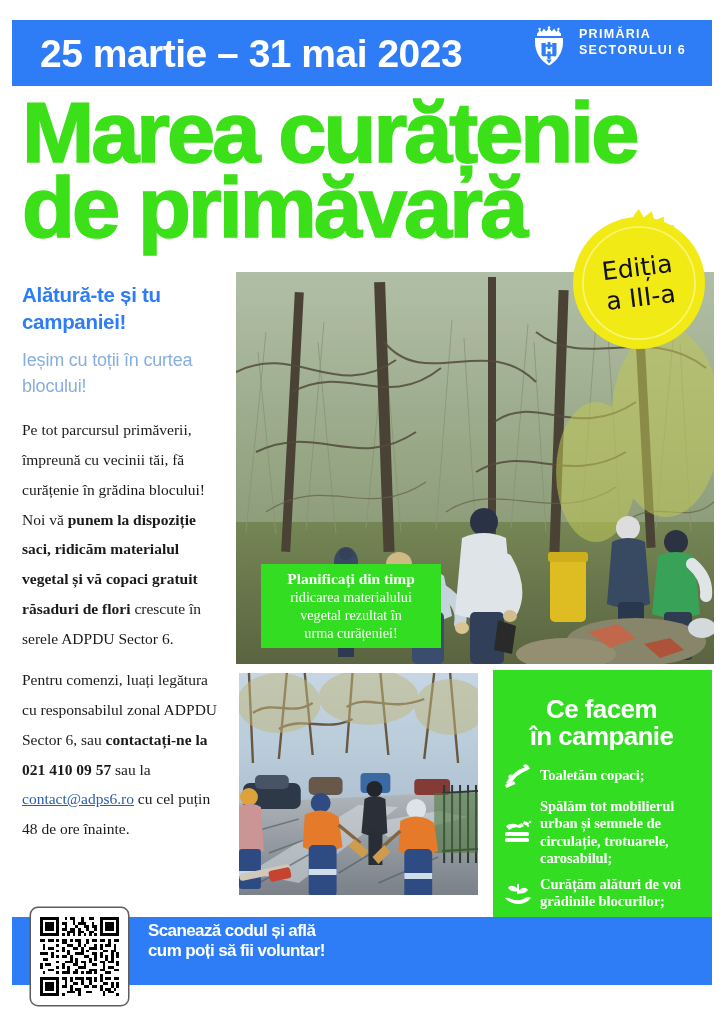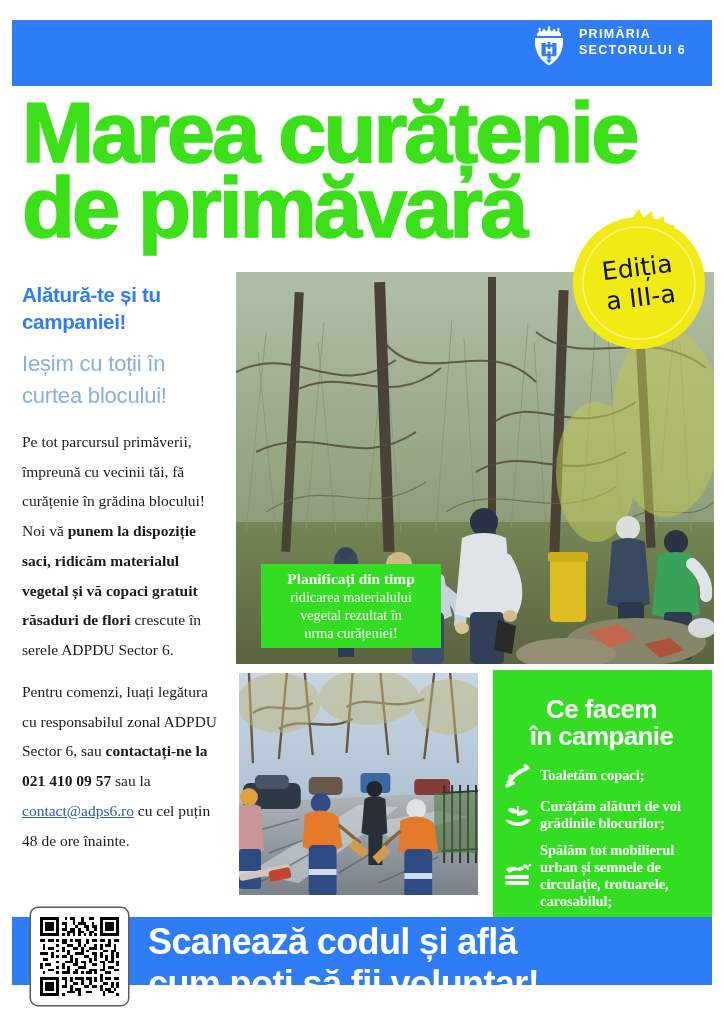--- a/index.html
+++ b/index.html
@@ -55,21 +55,21 @@
   }
   .badge-text span{display:block;white-space:nowrap;}
 
   
   .left-col{position:absolute;left:22px;top:282px;width:198px;}
   .lead-bold{
     color:#2e7cf6;font-size:20.5px;font-weight:700;line-height:1.3;
     letter-spacing:-0.3px;margin:0 0 13px 0;
   }
   .lead-light{
-    color:#86aedf;font-size:22px;font-weight:400;line-height:1.42;
+    color:#86aedf;font-size:18px;font-weight:400;line-height:1.42;
     letter-spacing:-0.2px;margin:0 0 16px 0;
   }
   .body-text{
     color:#1a1a1a;font-family:"Liberation Serif",serif;
     font-size:15.5px;line-height:1.92;margin:0 0 12px 0;
   }
   .body-text b{font-weight:700;}
   .body-text .mail{color:#2a5dad;text-decoration:underline;}
 
   
@@ -120,40 +120,41 @@
     font-size:14.6px;line-height:1.18;letter-spacing:-0.1px;
   }
 
   
   .cta-bar{
     position:absolute;left:12px;top:917px;width:700px;height:68px;
     background:#2e7cf6;
   }
   .cta-text{
     position:absolute;left:148px;top:921px;width:400px;
-    color:#ffffff;font-size:36px;font-weight:700;line-height:1.18;
+    color:#ffffff;font-size:17px;font-weight:700;line-height:1.18;
     letter-spacing:-0.6px;
   }
   .cta-text span{display:block;white-space:nowrap;}
 
   
   .qr-wrap{
     position:absolute;left:31px;top:908px;width:97px;height:97px;
     background:#ffffff;border-radius:7px;
     box-shadow:0 0 0 1.5px #5d5d5d;
     display:flex;align-items:center;justify-content:center;
   }
   .qr-wrap svg{display:block;width:79px;height:79px;shape-rendering:crispEdges;}
 </style>
 </head>
 <body>
 
 <div class="poster">
 
   <div class="header-bar">
+    <div class="header-date">25 martie – 31 mai 2023</div>
     <div class="header-logo-wrap">
       <span class="crest">
         <svg viewBox="0 0 42 54" xmlns="http://www.w3.org/2000/svg">
           <g fill="#ffffff">
             <path d="M9 7h24v3H9z"></path>
             <path d="M10 7l1.6-3.4 2.1 2.4 2.2-3.4 2.3 3 2.8-3.6 2.8 3.6 2.3-3 2.2 3.4 2.1-2.4L32 7z"></path>
             <circle cx="11.6" cy="2.9" r="1.2"></circle>
               <circle cx="21" cy="1.6" r="1.3"></circle>
               <circle cx="30.4" cy="2.9" r="1.2"></circle>
             <path d="M7 12h28v4.2a27 27 0 0 1-14 23.4A27 27 0 0 1 7 16.2z"></path>
@@ -422,44 +423,44 @@
           </g>
             </svg>
         </span>
         <span class="panel-label">Toaletăm copaci;</span>
       </li>
 
       <li class="panel-item">
         <span class="panel-ico">
           <svg viewBox="0 0 30 26" xmlns="http://www.w3.org/2000/svg">
               <g fill="#ffffff">
-            <path d="M15 3 v10" stroke="#ffffff" stroke-width="2"></path>
-            <path d="M15 8 q-7 -6 -10 -1 q4 5 10 3z"></path>
-            <path d="M15 10 q7 -6 10 -1 q-4 5 -10 3z"></path>
-            <path d="M2 17 q5 6 13 6 q8 0 13 -6 q-3 -2 -6 0 q-5 4 -14 1 q-3 -2 -6 -1z"></path>
-          </g>
-            </svg>
-        </span>
-        <span class="panel-label">Curățăm alături de  voi grădinile blocurilor;</span>
-      </li>
-
-      <li class="panel-item">
-        <span class="panel-ico">
-          <svg viewBox="0 0 30 26" xmlns="http://www.w3.org/2000/svg">
-              <g fill="#ffffff">
             <path d="M3 6 q6 -4 12 -1 l4 -2 2 3 -4 2 q-6 -2 -11 2z"></path>
             <path d="M21 1 l5 2 -1 3 -5 -2z"></path>
             <circle cx="27" cy="2" r="1.3"></circle>
                 <circle cx="25" cy="6" r="1"></circle>
             <rect x="2" y="12" width="24" height="4" rx="1.6"></rect>
             <rect x="2" y="18" width="24" height="4" rx="1.6"></rect>
           </g>
             </svg>
         </span>
         <span class="panel-label">Spălăm tot mobilierul urban și semnele de circulație,  trotuarele, carosabilul;</span>
+      </li>
+
+      <li class="panel-item">
+        <span class="panel-ico">
+          <svg viewBox="0 0 30 26" xmlns="http://www.w3.org/2000/svg">
+              <g fill="#ffffff">
+            <path d="M15 3 v10" stroke="#ffffff" stroke-width="2"></path>
+            <path d="M15 8 q-7 -6 -10 -1 q4 5 10 3z"></path>
+            <path d="M15 10 q7 -6 10 -1 q-4 5 -10 3z"></path>
+            <path d="M2 17 q5 6 13 6 q8 0 13 -6 q-3 -2 -6 0 q-5 4 -14 1 q-3 -2 -6 -1z"></path>
+          </g>
+            </svg>
+        </span>
+        <span class="panel-label">Curățăm alături de  voi grădinile blocurilor;</span>
       </li>
 
       <li class="panel-item">
         <span class="panel-ico">
           <svg viewBox="0 0 30 26" xmlns="http://www.w3.org/2000/svg">
               <g fill="#ffffff">
             <g transform="rotate(-38 15 13)">
               <rect x="13.4" y="9" width="3" height="15" rx="1.4"></rect>
               <path d="M11 2 h8 l-1 6 q-3 2 -6 0z"></path>
               <path d="M11.4 2 v5 M15 2 v5 M18.6 2 v5" stroke="#33dd22" stroke-width="1.1"></path>

